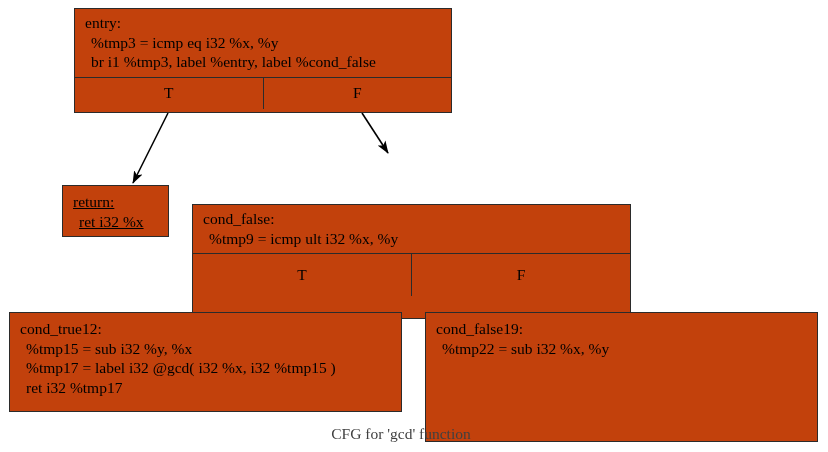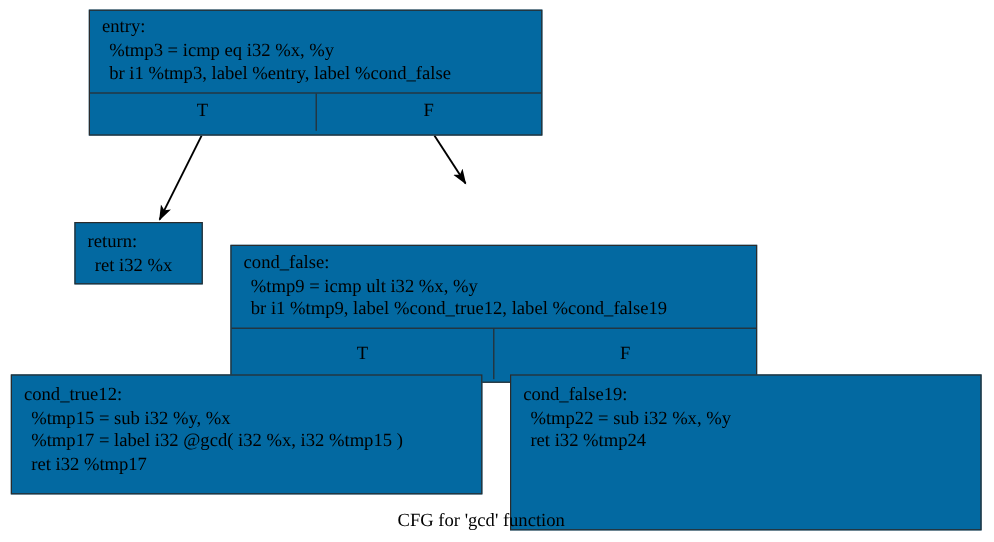--- a/index.html
+++ b/index.html
@@ -20,21 +20,21 @@
     left: 0;
     top: 0;
     width: 828px;
     height: 452px;
     pointer-events: none;
   }
   .node {
     position: absolute;
     box-sizing: border-box;
     border: 1.5px solid #2b2b2b;
-    background: #0369a1;
+    background: #c2410c;
     z-index: 2;
   }
   .node-body {
     padding: 4px 0 5px 0;
   }
   .code-line {
     font-size: 15.5px;
     line-height: 19.5px;
     color: #000000;
     white-space: pre;
@@ -61,21 +61,21 @@
   }
   .simple-body {
     padding: 6px 0 6px 0;
   }
   .caption {
     position: absolute;
     left: 0;
     width: 802px;
     text-align: center;
     font-size: 15.5px;
-    color: #000000;
+    color: #404040;
     z-index: 2;
   }
 </style>
 </head>
 <body>
 
 <div id="canvas">
 
   <svg class="edges" viewBox="0 0 828 452">
     <defs>
@@ -98,51 +98,49 @@
       <div class="code-line">entry:</div>
       <div class="code-line indented">%tmp3 = icmp eq i32 %x, %y</div>
       <div class="code-line indented">br i1 %tmp3, label %entry, label %cond_false</div>
     </div>
     <div class="tf-row">
       <div class="tf-cell left">T</div>
       <div class="tf-cell">F</div>
     </div>
   </div>
 
-  <div class="node" style="left:62px; top:185px; width:107px; height:52px;">
+  <div class="node" style="left:62px; top:185px; width:107px; height:52px;text-decoration:underline;">
     <div class="simple-body">
       <div class="code-line">return:</div>
       <div class="code-line indented">ret i32 %x</div>
     </div>
   </div>
 
   <div class="node" style="left:192px; top:156px; width:439px; height:115px;margin-top:48px;">
     <div class="node-body">
       <div class="code-line">cond_false:</div>
       <div class="code-line indented">%tmp9 = icmp ult i32 %x, %y</div>
-      <div class="code-line indented">br i1 %tmp9, label %cond_true12, label %cond_false19</div>
     </div>
     <div class="tf-row" style="height:42px;">
       <div class="tf-cell left">T</div>
       <div class="tf-cell">F</div>
     </div>
   </div>
 
   <div class="node" style="left:9px; top:312px; width:393px; height:100px;">
     <div class="node-body" style="padding-top:6px;">
       <div class="code-line">cond_true12:</div>
       <div class="code-line indented">%tmp15 = sub i32 %y, %x</div>
       <div class="code-line indented">%tmp17 = label i32 @gcd( i32 %x, i32 %tmp15 )</div>
       <div class="code-line indented">ret i32 %tmp17</div>
     </div>
   </div>
 
   <div class="node" style="left:425px; top:312px; width:393px; height:130px;">
     <div class="node-body" style="padding-top:6px;">
       <div class="code-line">cond_false19:</div>
       <div class="code-line indented">%tmp22 = sub i32 %x, %y</div>
-      <div class="code-line indented">ret i32 %tmp24</div>
     </div>
   </div>
 
   <div class="caption" style="top:425px;">CFG for 'gcd' function</div>
 
 </div>
 
 </body></html>

